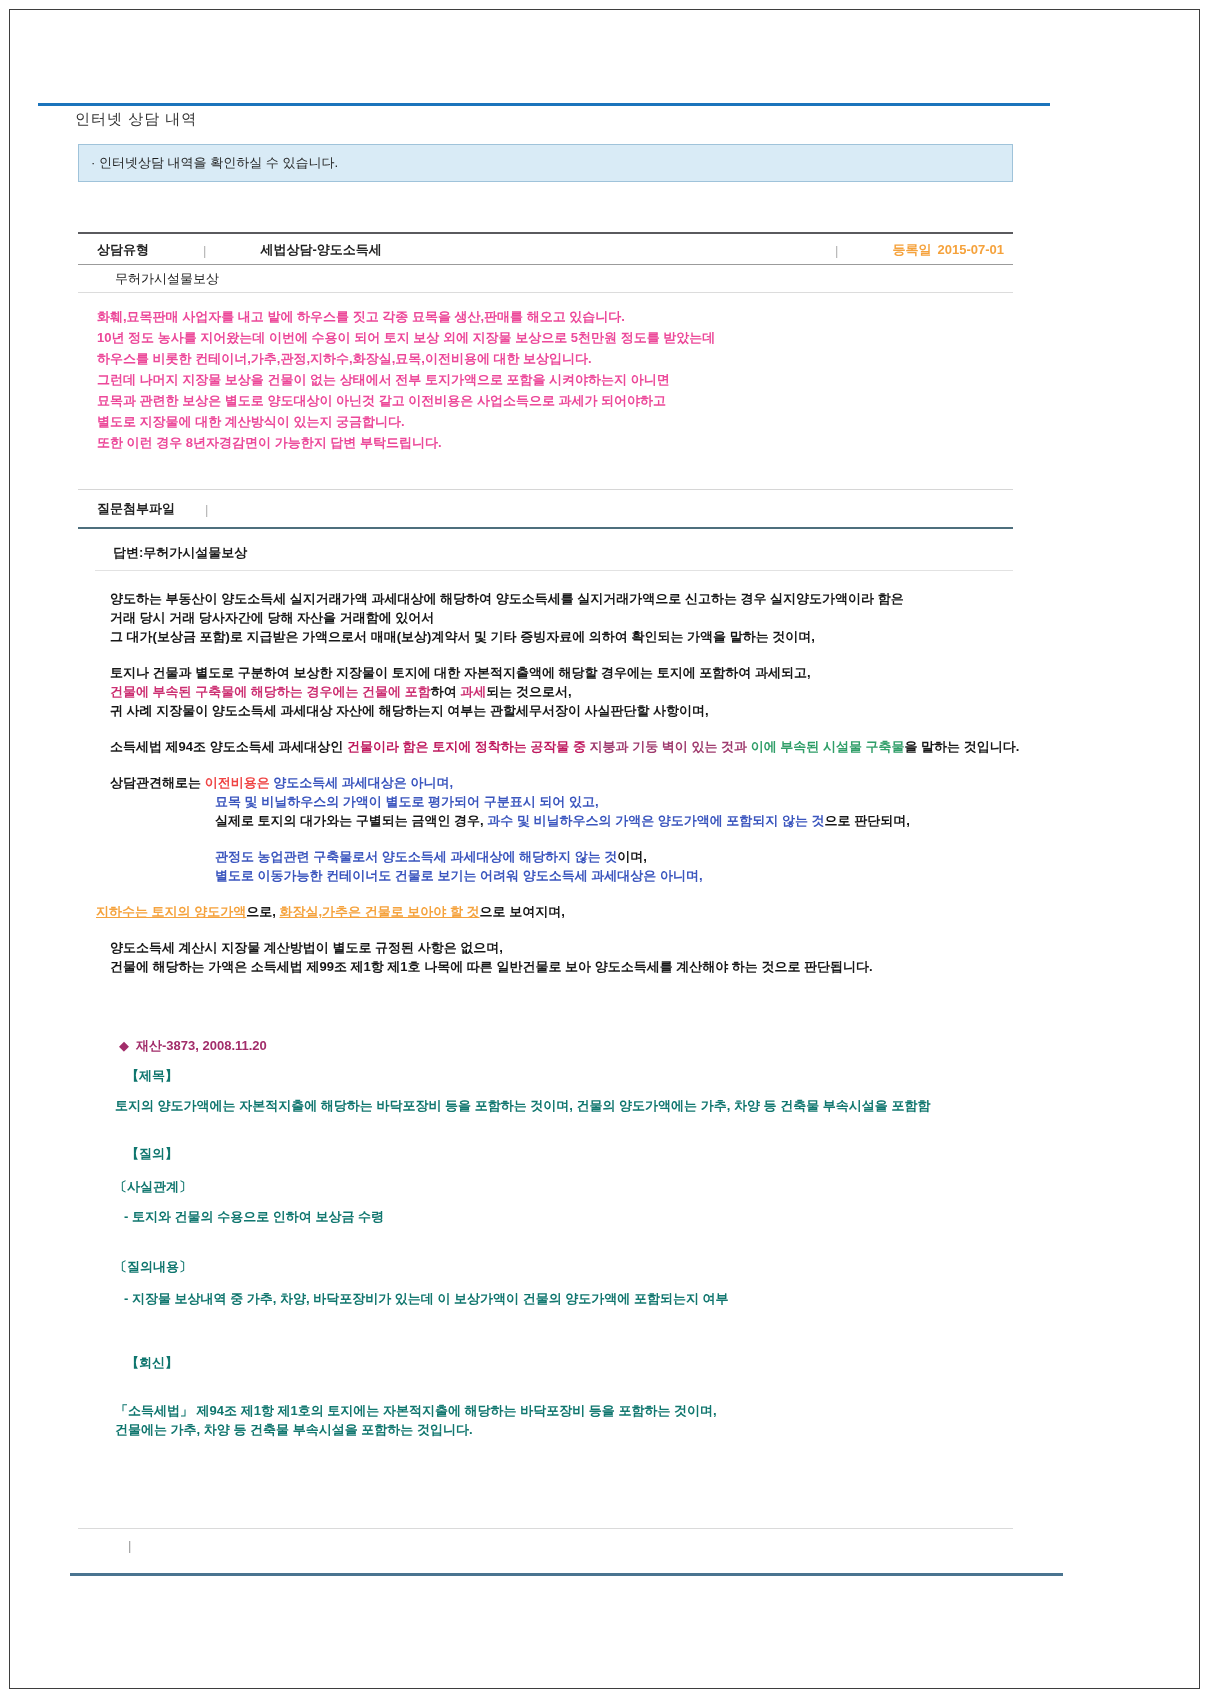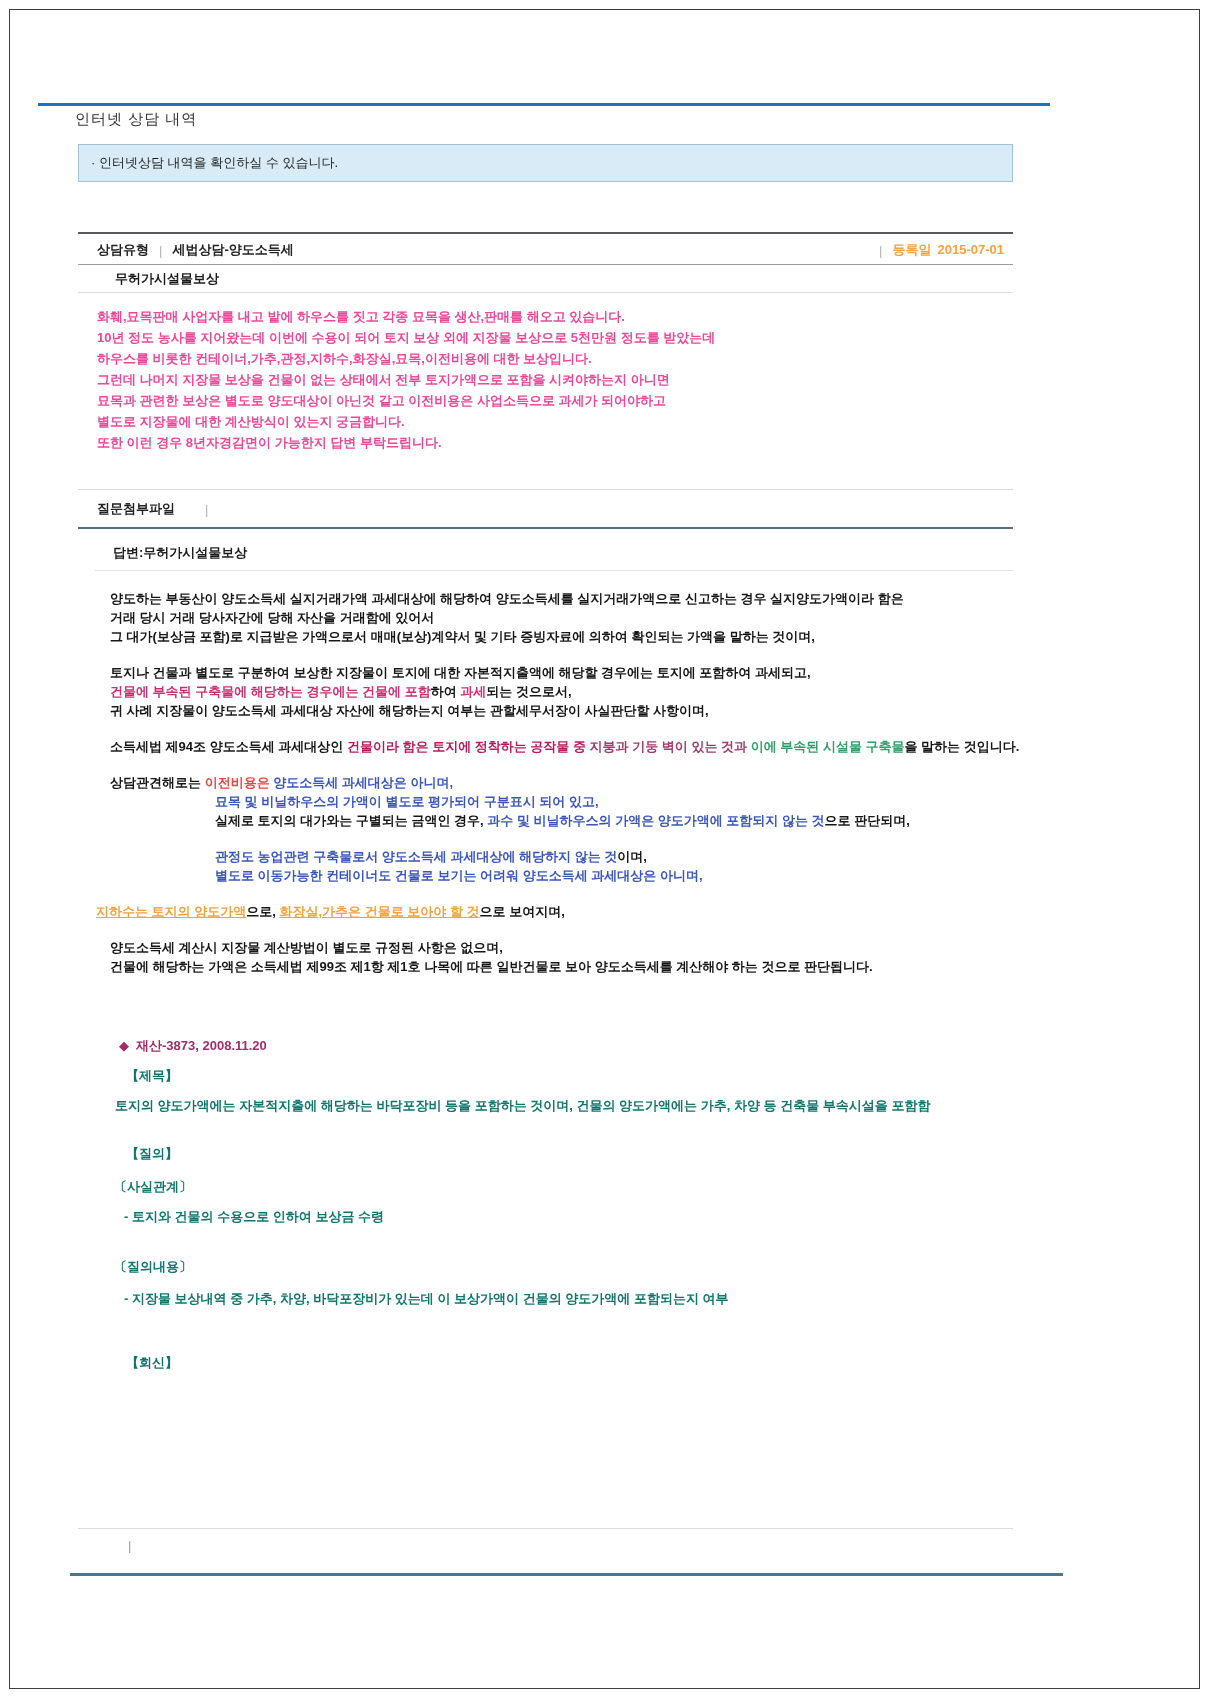--- a/index.html
+++ b/index.html
@@ -6,25 +6,25 @@
   body{width:1209px;height:1698px;position:relative;font-family:"Liberation Sans","DejaVu Sans",sans-serif;-webkit-font-smoothing:antialiased;}
   .page{position:absolute;left:0;top:0;width:1209px;height:1698px;background:#fff;overflow:hidden;}
   .frame{position:absolute;left:9px;top:9px;right:9px;bottom:9px;border:1px solid #3e3e3e;}
   .abs{position:absolute;}
   .rule{position:absolute;}
   .top-rule{left:38px;top:103px;width:1012px;height:3px;}
   .page-title{left:75px;top:110px;font-size:15px;font-weight:normal;color:#333;letter-spacing:1px;margin:0;}
   .notice{left:78px;top:144px;width:921px;height:36px;border:1px solid #9fc3da;display:flex;align-items:center;padding-left:12px;font-size:13px;color:#1e1e1e;}
   .sec-top{left:78px;top:232px;width:935px;height:2px;background:#5a5a5e;}
   .header-row{left:97px;top:239px;width:913px;height:22px;display:flex;justify-content:space-between;align-items:center;font-size:13px;font-weight:bold;color:#222;}
-  .hleft,.hright{display:flex;align-items:center;}
+  .hleft,.hright{display:flex;align-items:center;gap:44px;}
   .sep{color:#b0b0b0;font-weight:normal;margin:0 10px;}
   .reg-group span{margin-right:6px;}
   .mid-line{left:78px;top:264px;width:935px;height:1px;background:#9b9b9b;}
-  .subject-row{left:115px;top:270px;font-size:13px;font-weight:bold;color:#1a1a1a;}
+  .subject-row{left:115px;top:270px;font-size:13px;font-weight:normal;color:#1a1a1a;}
   .line-a{left:78px;top:292px;width:935px;height:1px;background:#dcdcdc;}
   .question-block{left:97px;top:306px;font-size:13px;font-weight:bold;color:#ec4899;}
   .question-block .txt-line{line-height:21px;white-space:nowrap;}
   .line-b{left:78px;top:489px;width:935px;height:1px;background:#d6d6d6;}
   .attach-row{left:97px;top:500px;font-size:13px;font-weight:bold;color:#222;display:flex;align-items:center;gap:16px;}
   .attach-row .sep{margin:0 0 0 14px;}
   .dark-line{left:78px;top:527px;width:935px;height:2px;background:#4e6f7d;}
   .answer-title{left:113px;top:544px;font-size:13px;font-weight:bold;color:#1a1a1a;}
   .line-c{left:95px;top:570px;width:918px;height:1px;background:#e2e2e2;}
   .answer-body{left:110px;top:589px;font-size:13px;font-weight:bold;color:#161616;}
@@ -124,17 +124,21 @@
     <span class="marker">◆</span><span>재산-3873, 2008.11.20</span>
   </div>
   <div class="abs ref ref-label-title">【제목】</div>
   <div class="abs ref ref-title-text">토지의 양도가액에는 자본적지출에 해당하는 바닥포장비 등을 포함하는 것이며, 건물의 양도가액에는 가추, 차양 등 건축물 부속시설을 포함함</div>
   <div class="abs ref ref-label-inquiry">【질의】</div>
   <div class="abs ref ref-facts-label">〔사실관계〕</div>
   <div class="abs ref ref-facts-text">- 토지와 건물의 수용으로 인하여 보상금 수령</div>
   <div class="abs ref ref-inqd-label">〔질의내용〕</div>
   <div class="abs ref ref-inqd-text">- 지장물 보상내역 중 가추, 차양, 바닥포장비가 있는데 이 보상가액이 건물의 양도가액에 포함되는지 여부</div>
   <div class="abs ref ref-reply-label">【회신】</div>
+  <div class="abs ref ref-reply">
+      <div class="txt-line">「소득세법」 제94조 제1항 제1호의 토지에는 자본적지출에 해당하는 바닥포장비 등을 포함하는 것이며,</div>
+      <div class="txt-line">건물에는 가추, 차양 등 건축물 부속시설을 포함하는 것입니다.</div>
+    </div>
 
   <div class="rule line-d"></div>
   <div class="abs footer-sep">|</div>
   <div class="rule bottom-rule" style="background: rgb(74, 116, 144);"></div>
 </div>
 
 </body></html>

